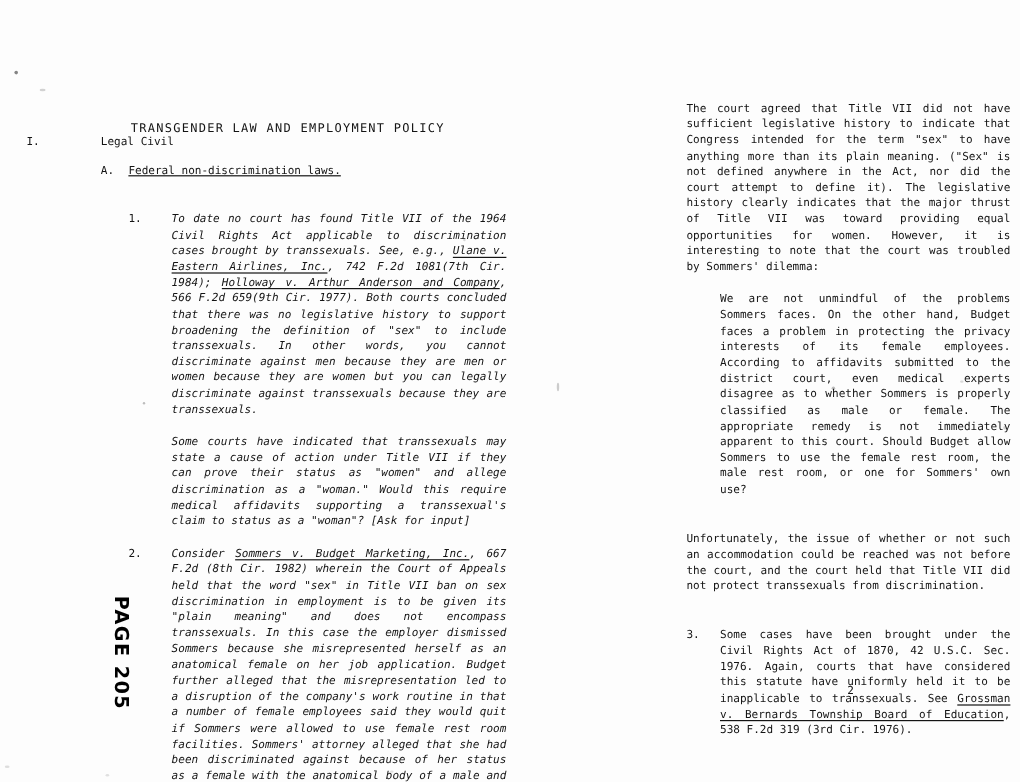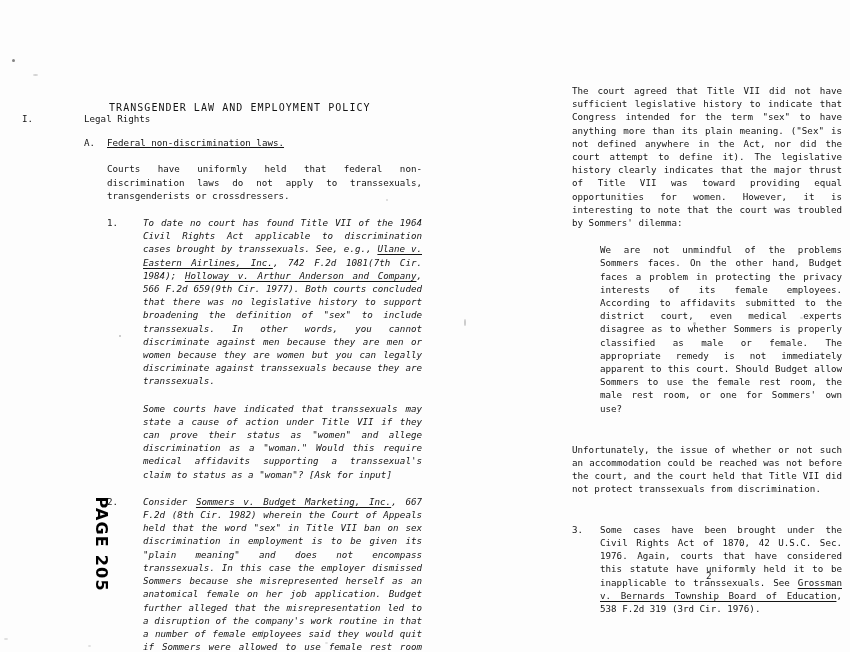--- a/index.html
+++ b/index.html
@@ -153,33 +153,30 @@
   <span class="speck s10"></span>
   <span class="speck s11"></span>
   <span class="speck s12"></span>
 
   <div class="doc-title">TRANSGENDER LAW AND EMPLOYMENT POLICY</div>
 
   <div class="col-left">
 
     <div class="lvl-roman">
       <span class="marker">I.</span>
-      <span class="body">Legal Rights</span>
+      <span class="body">Legal Civil</span>
     </div>
 
     <div class="lvl-alpha">
       <span class="marker">A.</span>
       <span class="body">Federal non-discrimination laws.</span>
     </div>
 
     <div class="gap-sm"></div>
 
-    <div style="margin-left:85px;">
-      <p class="para">Courts have uniformly held that federal non-discrimination laws do not apply to transsexuals, transgenderists or crossdressers.</p>
-    </div>
 
     <div class="gap-md"></div>
 
     <div class="block-num">
       <span class="num">1.</span>
       <div class="txt">
         <span>To date no court has found Title VII of the 1964 Civil Rights Act applicable to discrimination cases brought by transsexuals. See, e.g., </span><u class="cite">Ulane v. Eastern Airlines, Inc.</u><span>, 742 F.2d 1081(7th Cir. 1984); </span><u class="cite">Holloway v. Arthur Anderson and Company</u><span>, 566 F.2d 659(9th Cir. 1977). Both courts concluded that there was no legislative history to support broadening the definition of "sex" to include transsexuals. In other words, you cannot discriminate against men because they are men or women because they are women but you can legally discriminate against transsexuals because they are transsexuals.</span>
       </div>
     </div>
 

